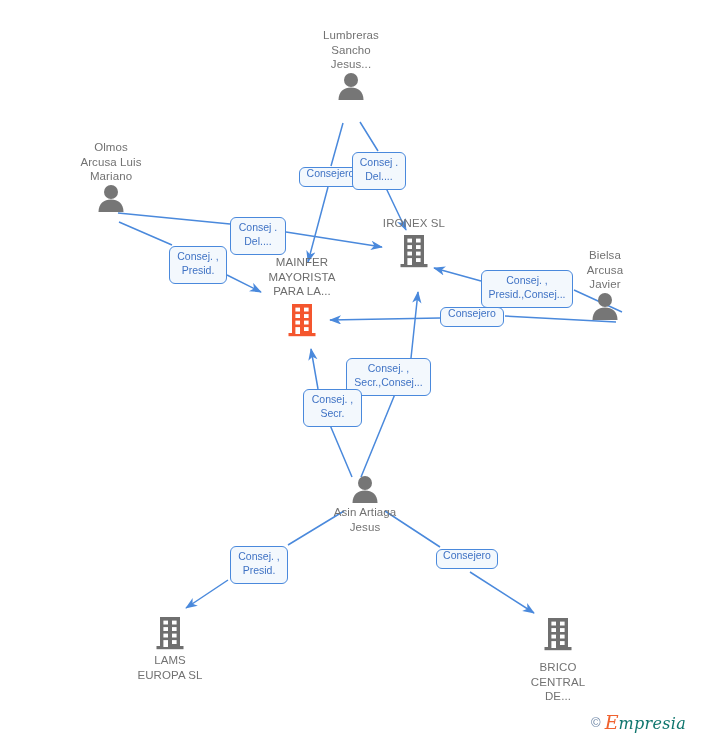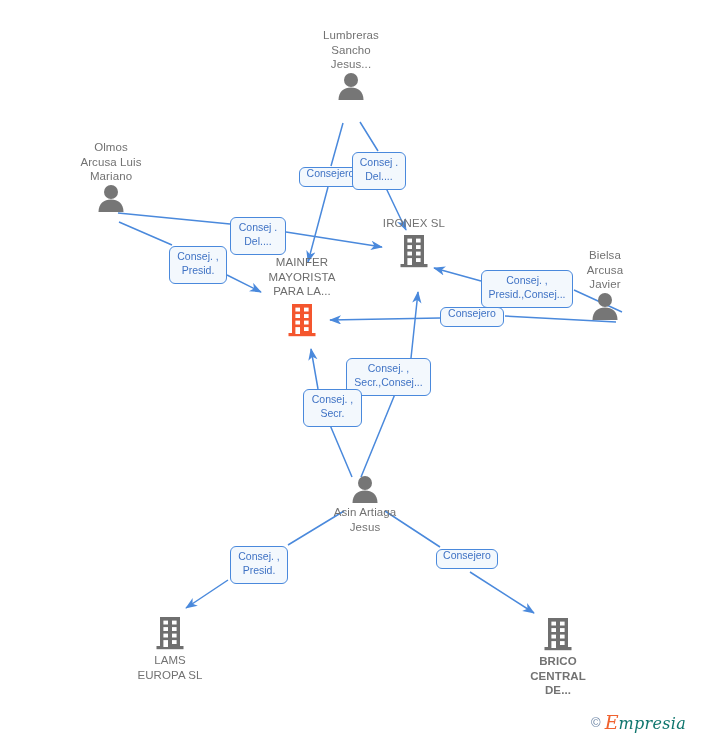--- a/index.html
+++ b/index.html
@@ -187,21 +187,21 @@
         <rect x="8.4" y="4.6" width="4.6" height="3.9"></rect>
         <rect x="17" y="4.6" width="4.6" height="3.9"></rect>
         <rect x="8.4" y="11.1" width="4.6" height="3.9"></rect>
         <rect x="17" y="11.1" width="4.6" height="3.9"></rect>
         <rect x="8.4" y="17.6" width="4.6" height="3.9"></rect>
         <rect x="17" y="17.6" width="4.6" height="3.9"></rect>
         <rect x="8.4" y="24.1" width="4.6" height="6.9"></rect>
         <rect x="17" y="24.1" width="4.6" height="3.9"></rect>
       </g>
     </svg>
-    <div class="caption" style="margin-top:3px;font-weight:bold;">BRICO
+    <div class="caption" style="margin-top:9px;">BRICO
 CENTRAL
 DE...</div>
   </div>
 
   <div class="elabel" style="left:299px;top:167px;width:63px;height:20px;display:flex;align-items:center;justify-content:center;">Consejero</div>
 
   <div class="elabel" style="left:352px;top:152px;width:54px;height:38px;">Consej .
 Del....</div>
 
   <div class="elabel" style="left:230px;top:217px;width:56px;height:38px;">Consej .

